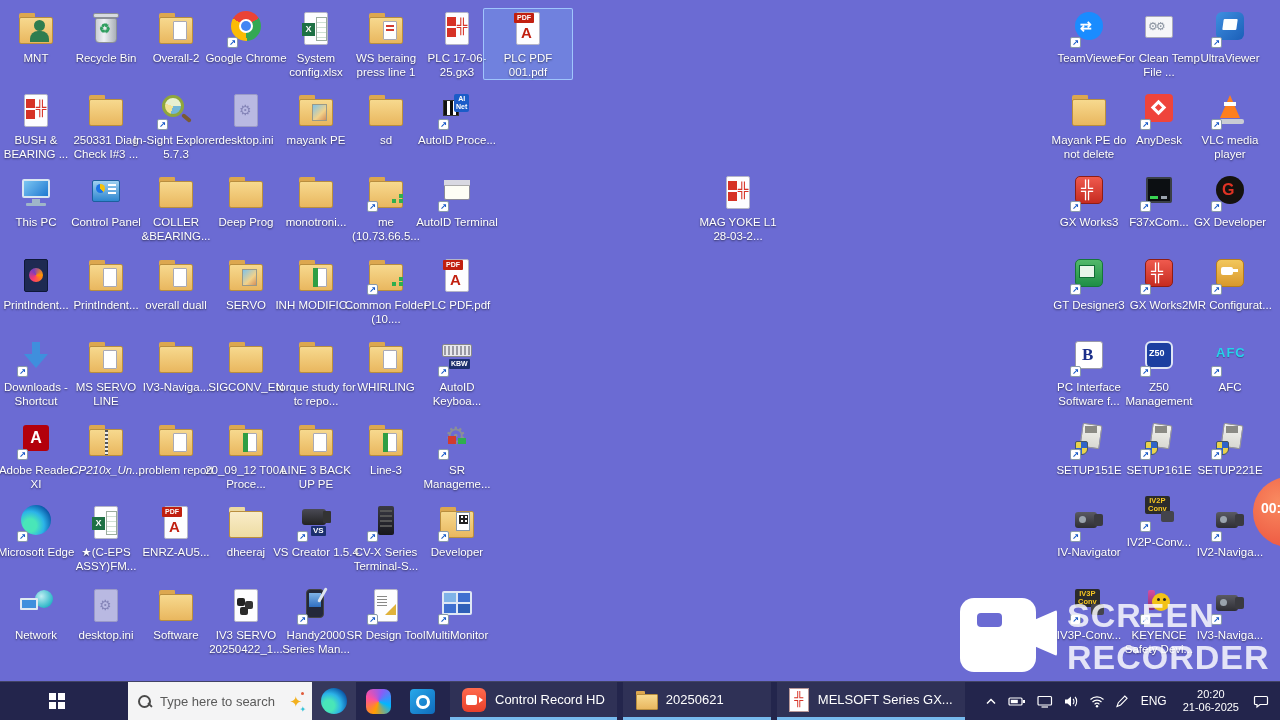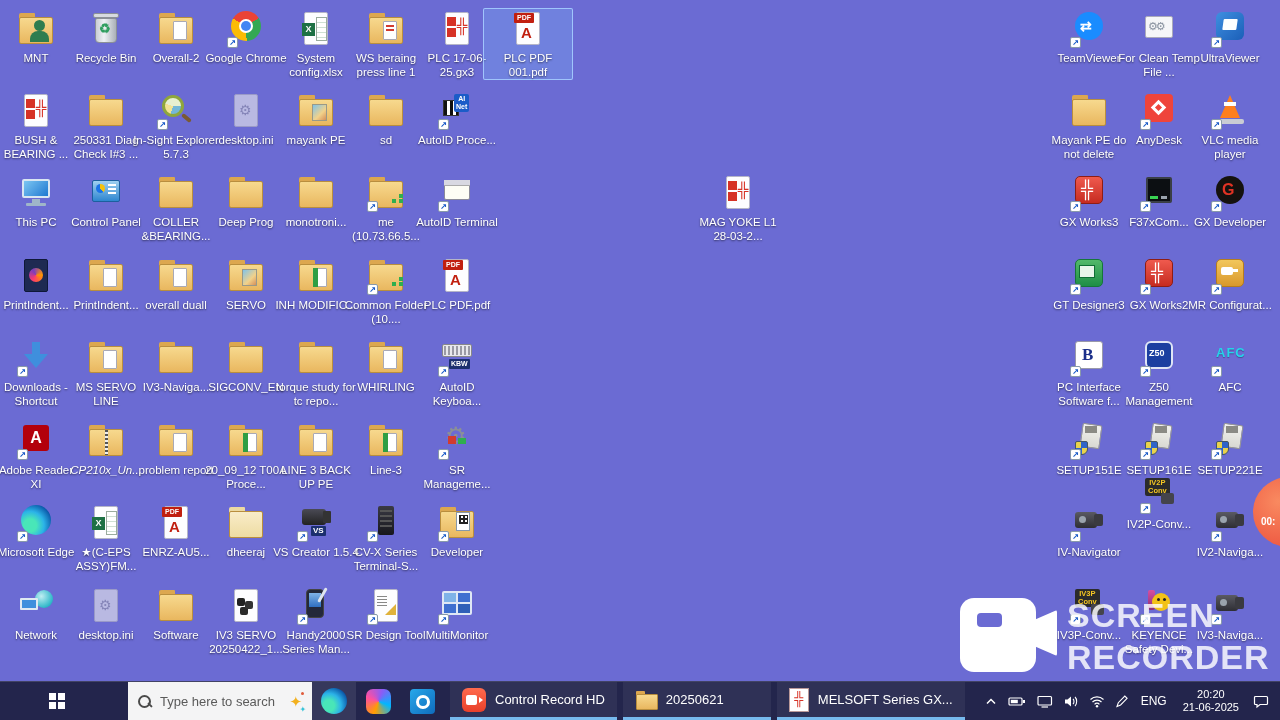--- a/index.html
+++ b/index.html
@@ -131,21 +131,21 @@
   .hdp{left:27px;top:1px;width:3px;height:16px;background:#dfe5ee;transform:rotate(30deg);border-radius:2px;}
   .sc{left:3px;bottom:1px;width:11px;height:11px;background:#fff;border:1px solid #8899aa;border-radius:2px;color:#1b5cc8;font-weight:bold;font-size:8px;line-height:10px;text-align:center;}
 
   
   .wm{position:absolute;left:955px;top:592px;z-index:40;pointer-events:none;}
   .wm-cam{position:absolute;left:5px;top:6px;width:76px;height:74px;background:#fff;border-radius:14px;}
   .wm-notch{position:absolute;left:17px;top:15px;width:25px;height:14px;background:#6b6bd3;border-radius:4px;}
   .wm-lens{position:absolute;left:79px;top:18px;width:23px;height:46px;background:#fff;clip-path:polygon(0 22%,100% 0,100% 100%,0 78%);border-radius:2px;}
   .wm-text{position:absolute;left:112px;top:2px;width:200px;color:rgba(255,255,255,.82);font-weight:bold;font-size:34px;line-height:42px;letter-spacing:1px;white-space:nowrap;}
   .timer{position:absolute;left:1253px;top:477px;width:72px;height:70px;border-radius:50%;background:radial-gradient(circle at 35% 35%,#f98a60,#ee5b43 70%);z-index:50;}
-  .timer span{position:absolute;left:8px;top:23px;color:#fff;font-weight:bold;font-size:10px;margin-top:16px;}
+  .timer span{position:absolute;left:8px;top:23px;color:#fff;font-weight:bold;font-size:14px;}
 
   
   .taskbar{position:absolute;left:0;right:0;bottom:0;height:38px;background:#23254c;border-top:1px solid rgba(255,255,255,.14);display:flex;align-items:stretch;z-index:60;}
   .start{margin-left:34px;width:46px;display:flex;align-items:center;justify-content:center;}
   .winlogo{width:16px;height:16px;display:grid;grid-template-columns:1fr 1fr;grid-template-rows:1fr 1fr;gap:2px;}
   .winlogo span{background:#fff;}
   .search{margin-left:48px;width:184px;background:#f4f4f5;display:flex;align-items:center;gap:9px;padding:0 10px;box-sizing:border-box;}
   .smag{width:9px;height:9px;border:2px solid #4a4a4a;border-radius:50%;position:relative;flex:0 0 auto;}
   .smag::after{content:"";position:absolute;left:7px;top:7px;width:6px;height:2px;background:#4a4a4a;transform:rotate(45deg);border-radius:1px;}
   .sph{color:#5a5a5a;font-size:13px;white-space:nowrap;flex:1 1 auto;}
@@ -791,21 +791,21 @@
       </div>
       <div class="dicon" style="left: 1044px; top: 502px;">
         <span class="g">
           <i class="ivb"></i>
           <i class="ivl"></i>
           <i class="ivlens"></i>
           <i class="sc">↗</i>
         </span>
         <span class="lab">IV-Navigator</span>
       </div>
-      <div class="dicon" style="left: 1114px; top: 474px; align-items: center;">
+      <div class="dicon" style="left: 1114px; top: 492px; align-items: center;">
         <span class="g">
           <i class="ivp">IV2P<br>Conv</i>
           <i class="ivpm"></i>
           <i class="sc">↗</i>
         </span>
         <span class="lab">IV2P-Conv...</span>
       </div>
       <div class="dicon" style="left: 1185px; top: 502px;">
         <span class="g">
           <i class="ivb"></i>

